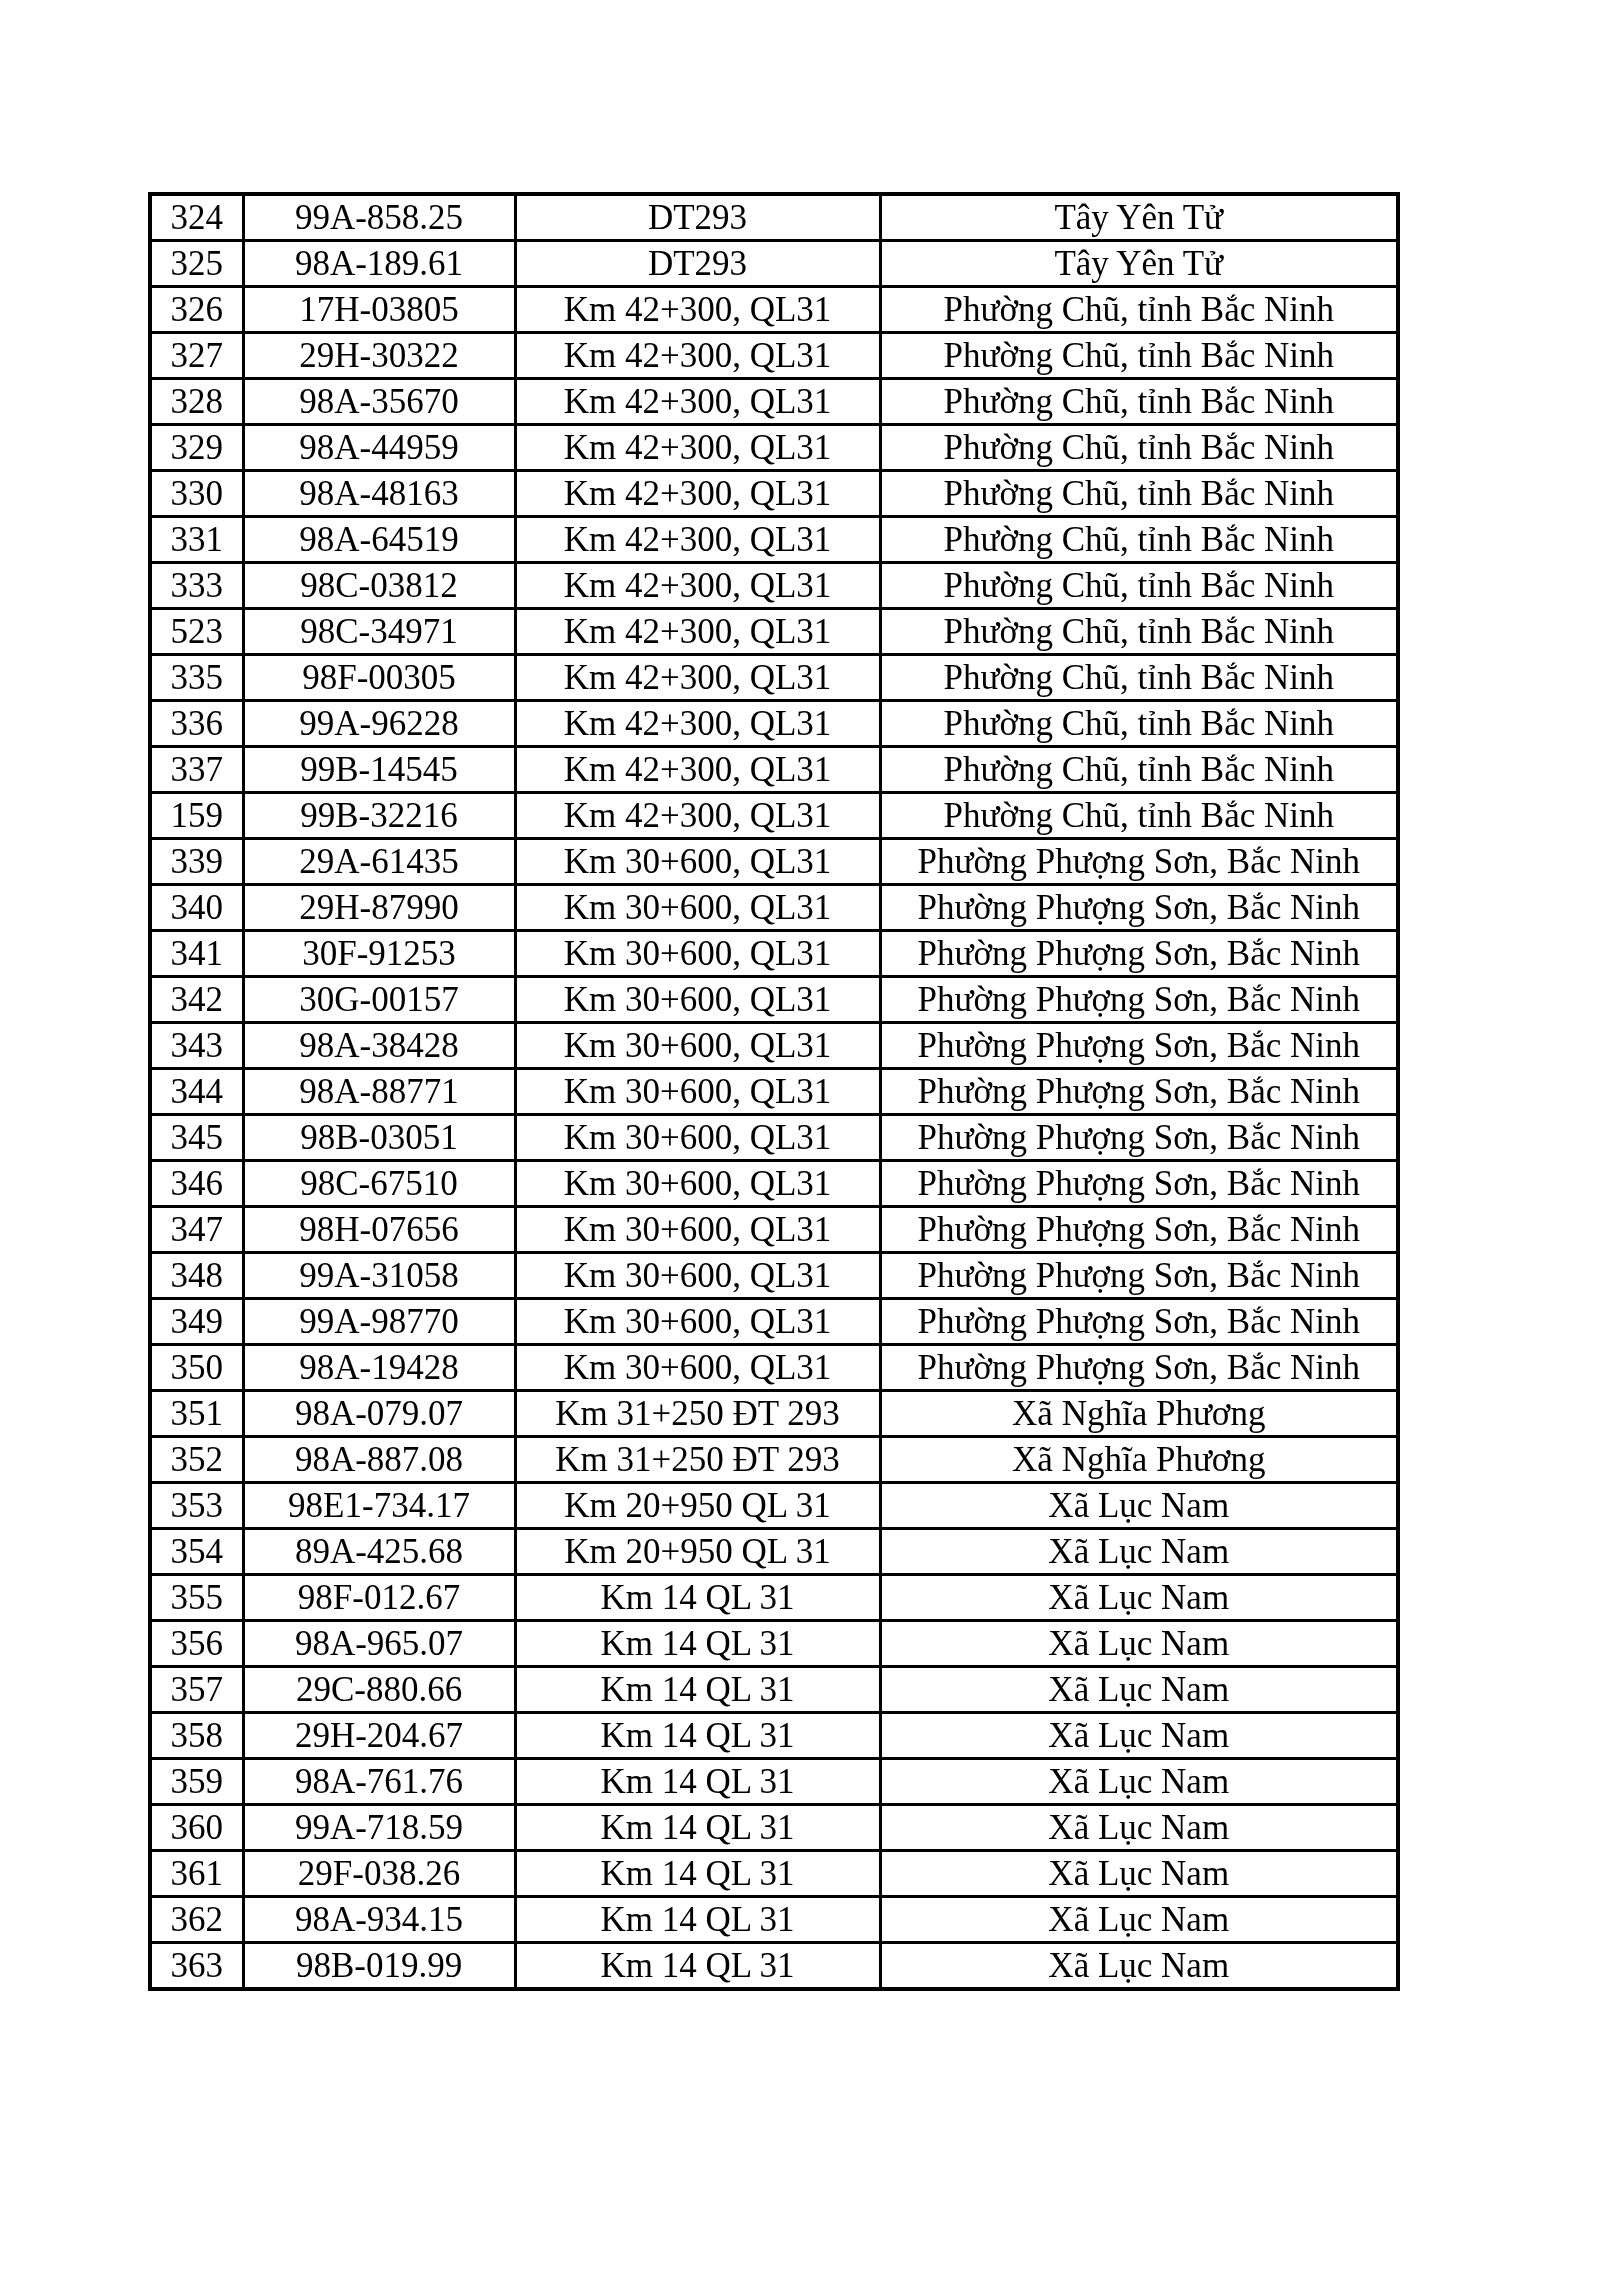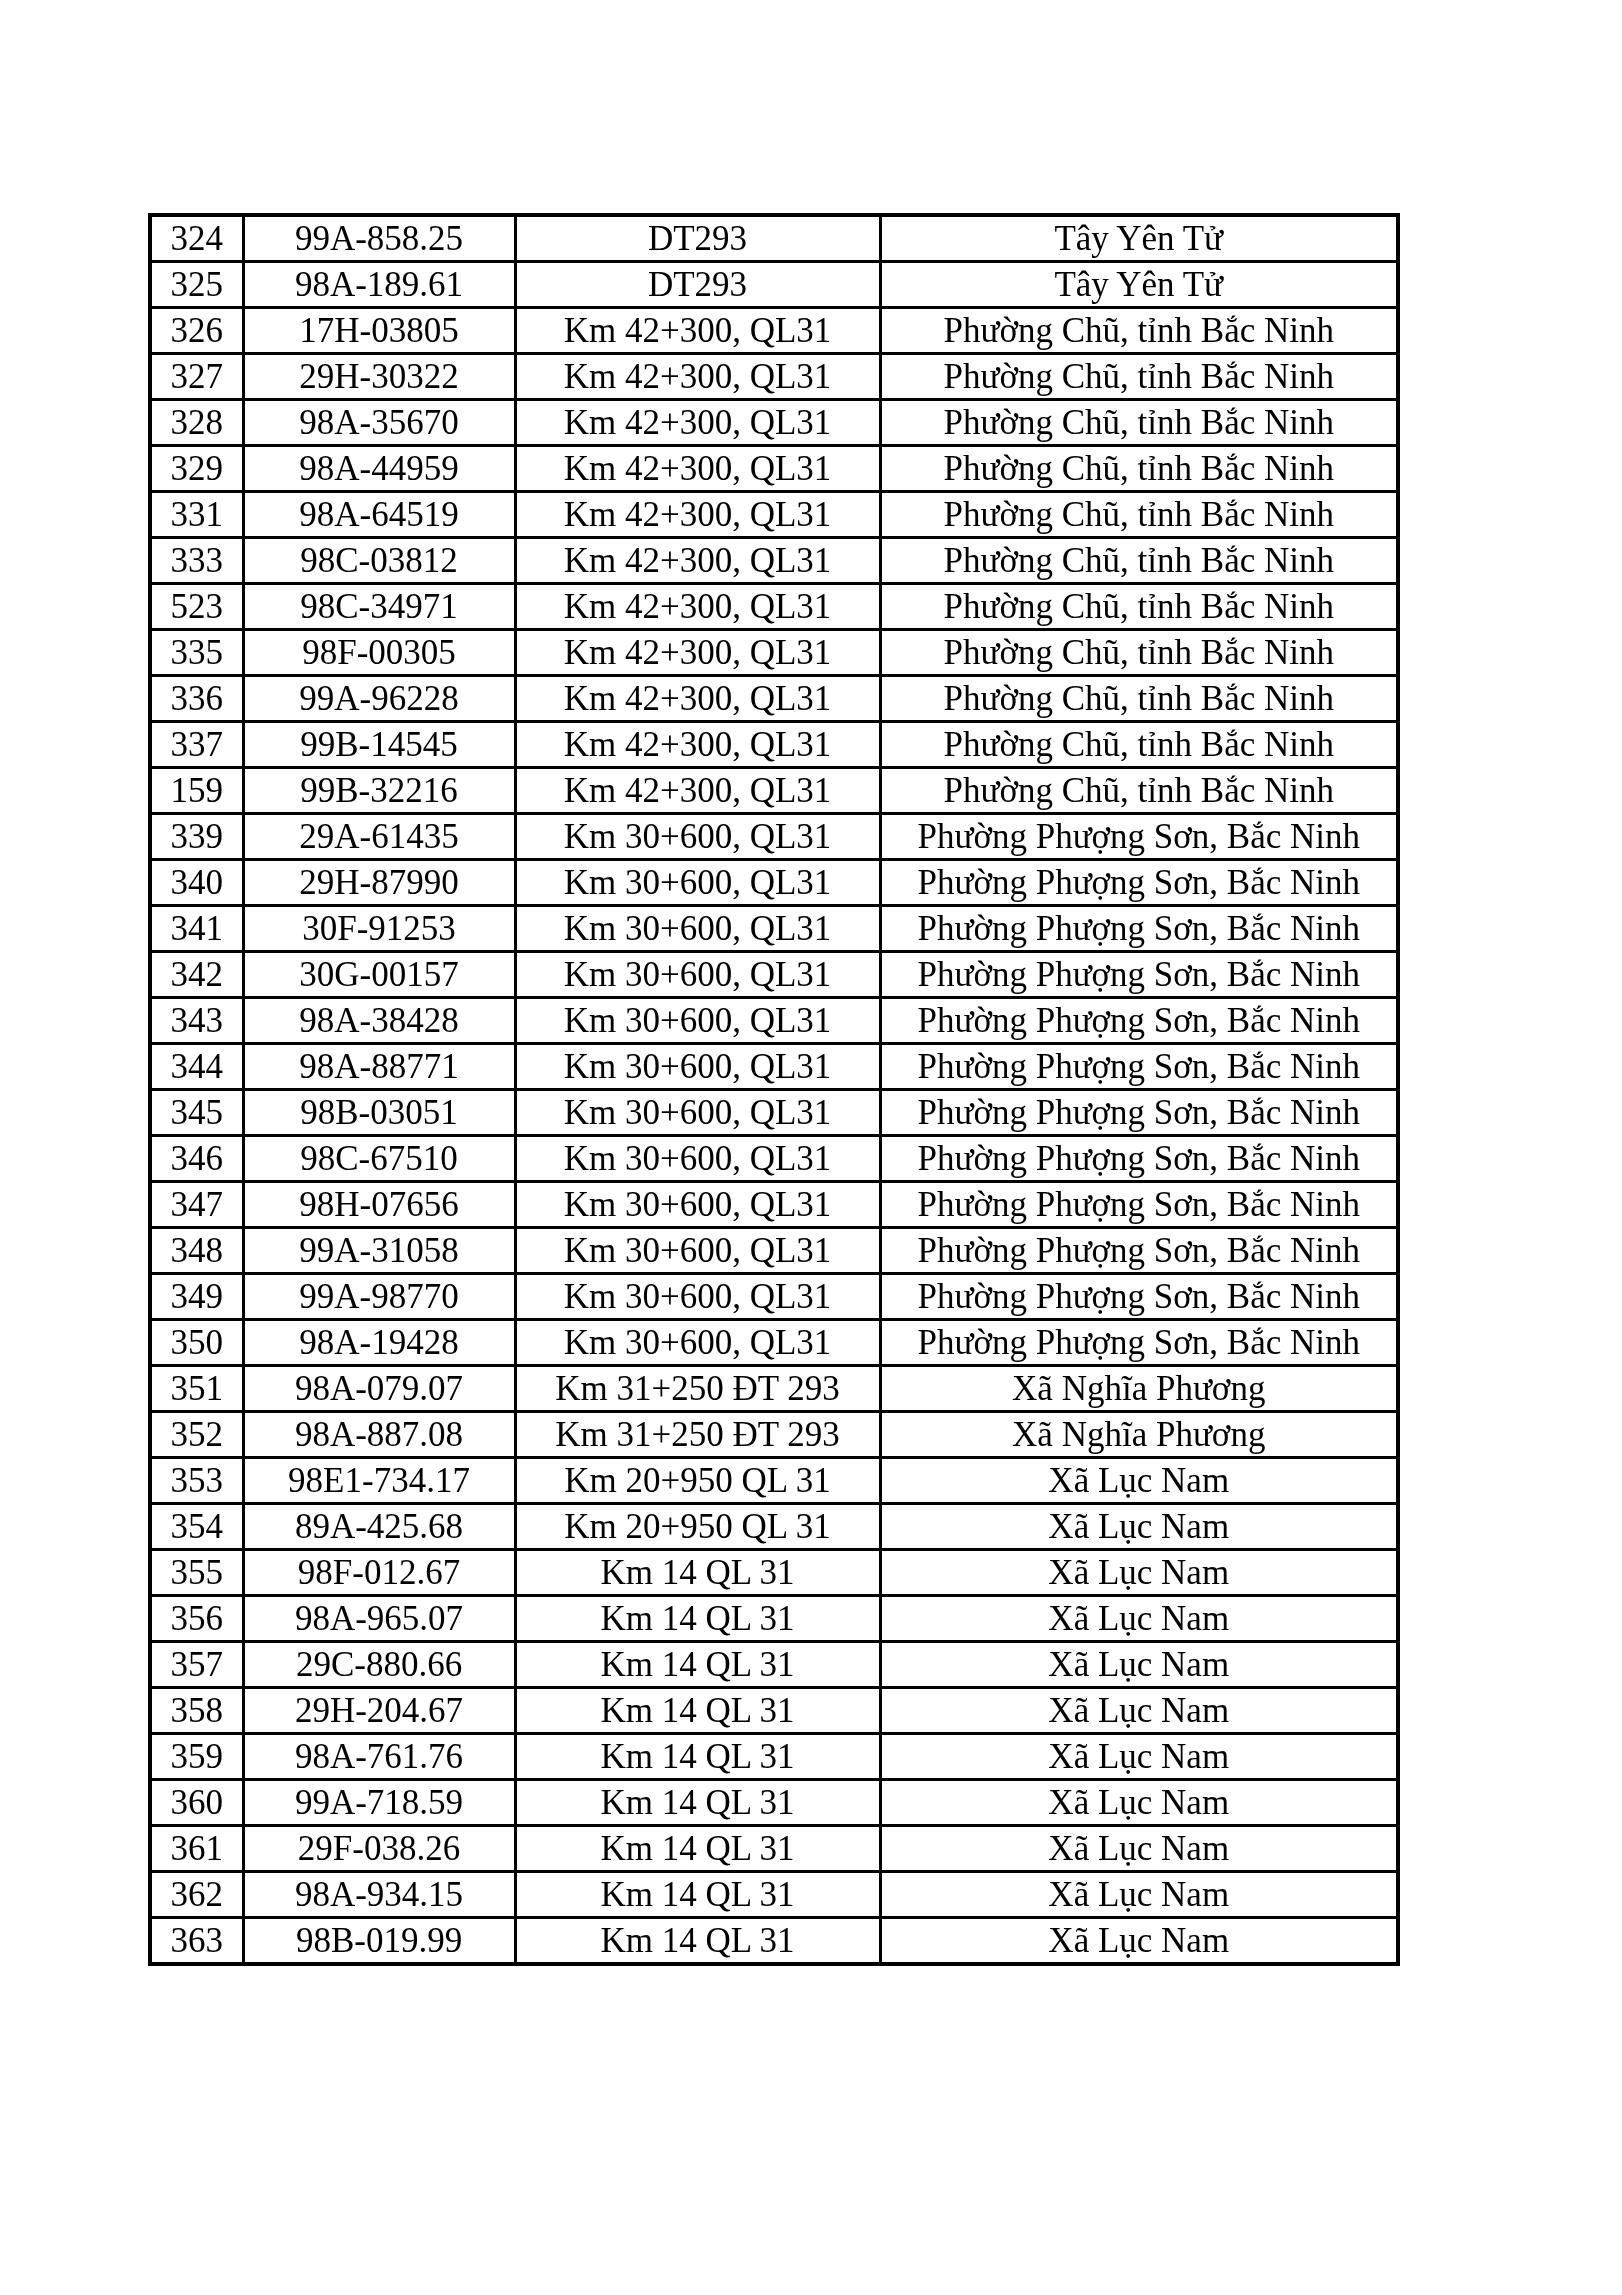--- a/index.html
+++ b/index.html
@@ -12,21 +12,21 @@
     width: 1623px;
     height: 2295px;
     background: #ffffff;
     overflow: hidden;
     font-family: "Liberation Serif", "DejaVu Serif", serif;
     color: #000000;
   }
   table.plate-table {
     position: absolute;
     left: 148px;
-    top: 213px;
+    top: 192px;
     width: 1248px;
     border-collapse: collapse;
     table-layout: fixed;
     border: 4px solid #000000;
   }
   table.plate-table td {
     border: 3.2px solid #000000;
     height: 43px;
     padding: 0;
     text-align: center;
@@ -89,20 +89,26 @@
     <td>Phường Chũ, tỉnh Bắc Ninh</td>
   </tr>
 
   <tr>
     <td>329</td>
     <td>98A-44959</td>
     <td>Km 42+300, QL31</td>
     <td>Phường Chũ, tỉnh Bắc Ninh</td>
   </tr>
 
+  <tr>
+    <td>330</td>
+    <td>98A-48163</td>
+    <td>Km 42+300, QL31</td>
+    <td>Phường Chũ, tỉnh Bắc Ninh</td>
+  </tr>
 
   <tr>
     <td>331</td>
     <td>98A-64519</td>
     <td>Km 42+300, QL31</td>
     <td>Phường Chũ, tỉnh Bắc Ninh</td>
   </tr>
 
 
   <tr>

